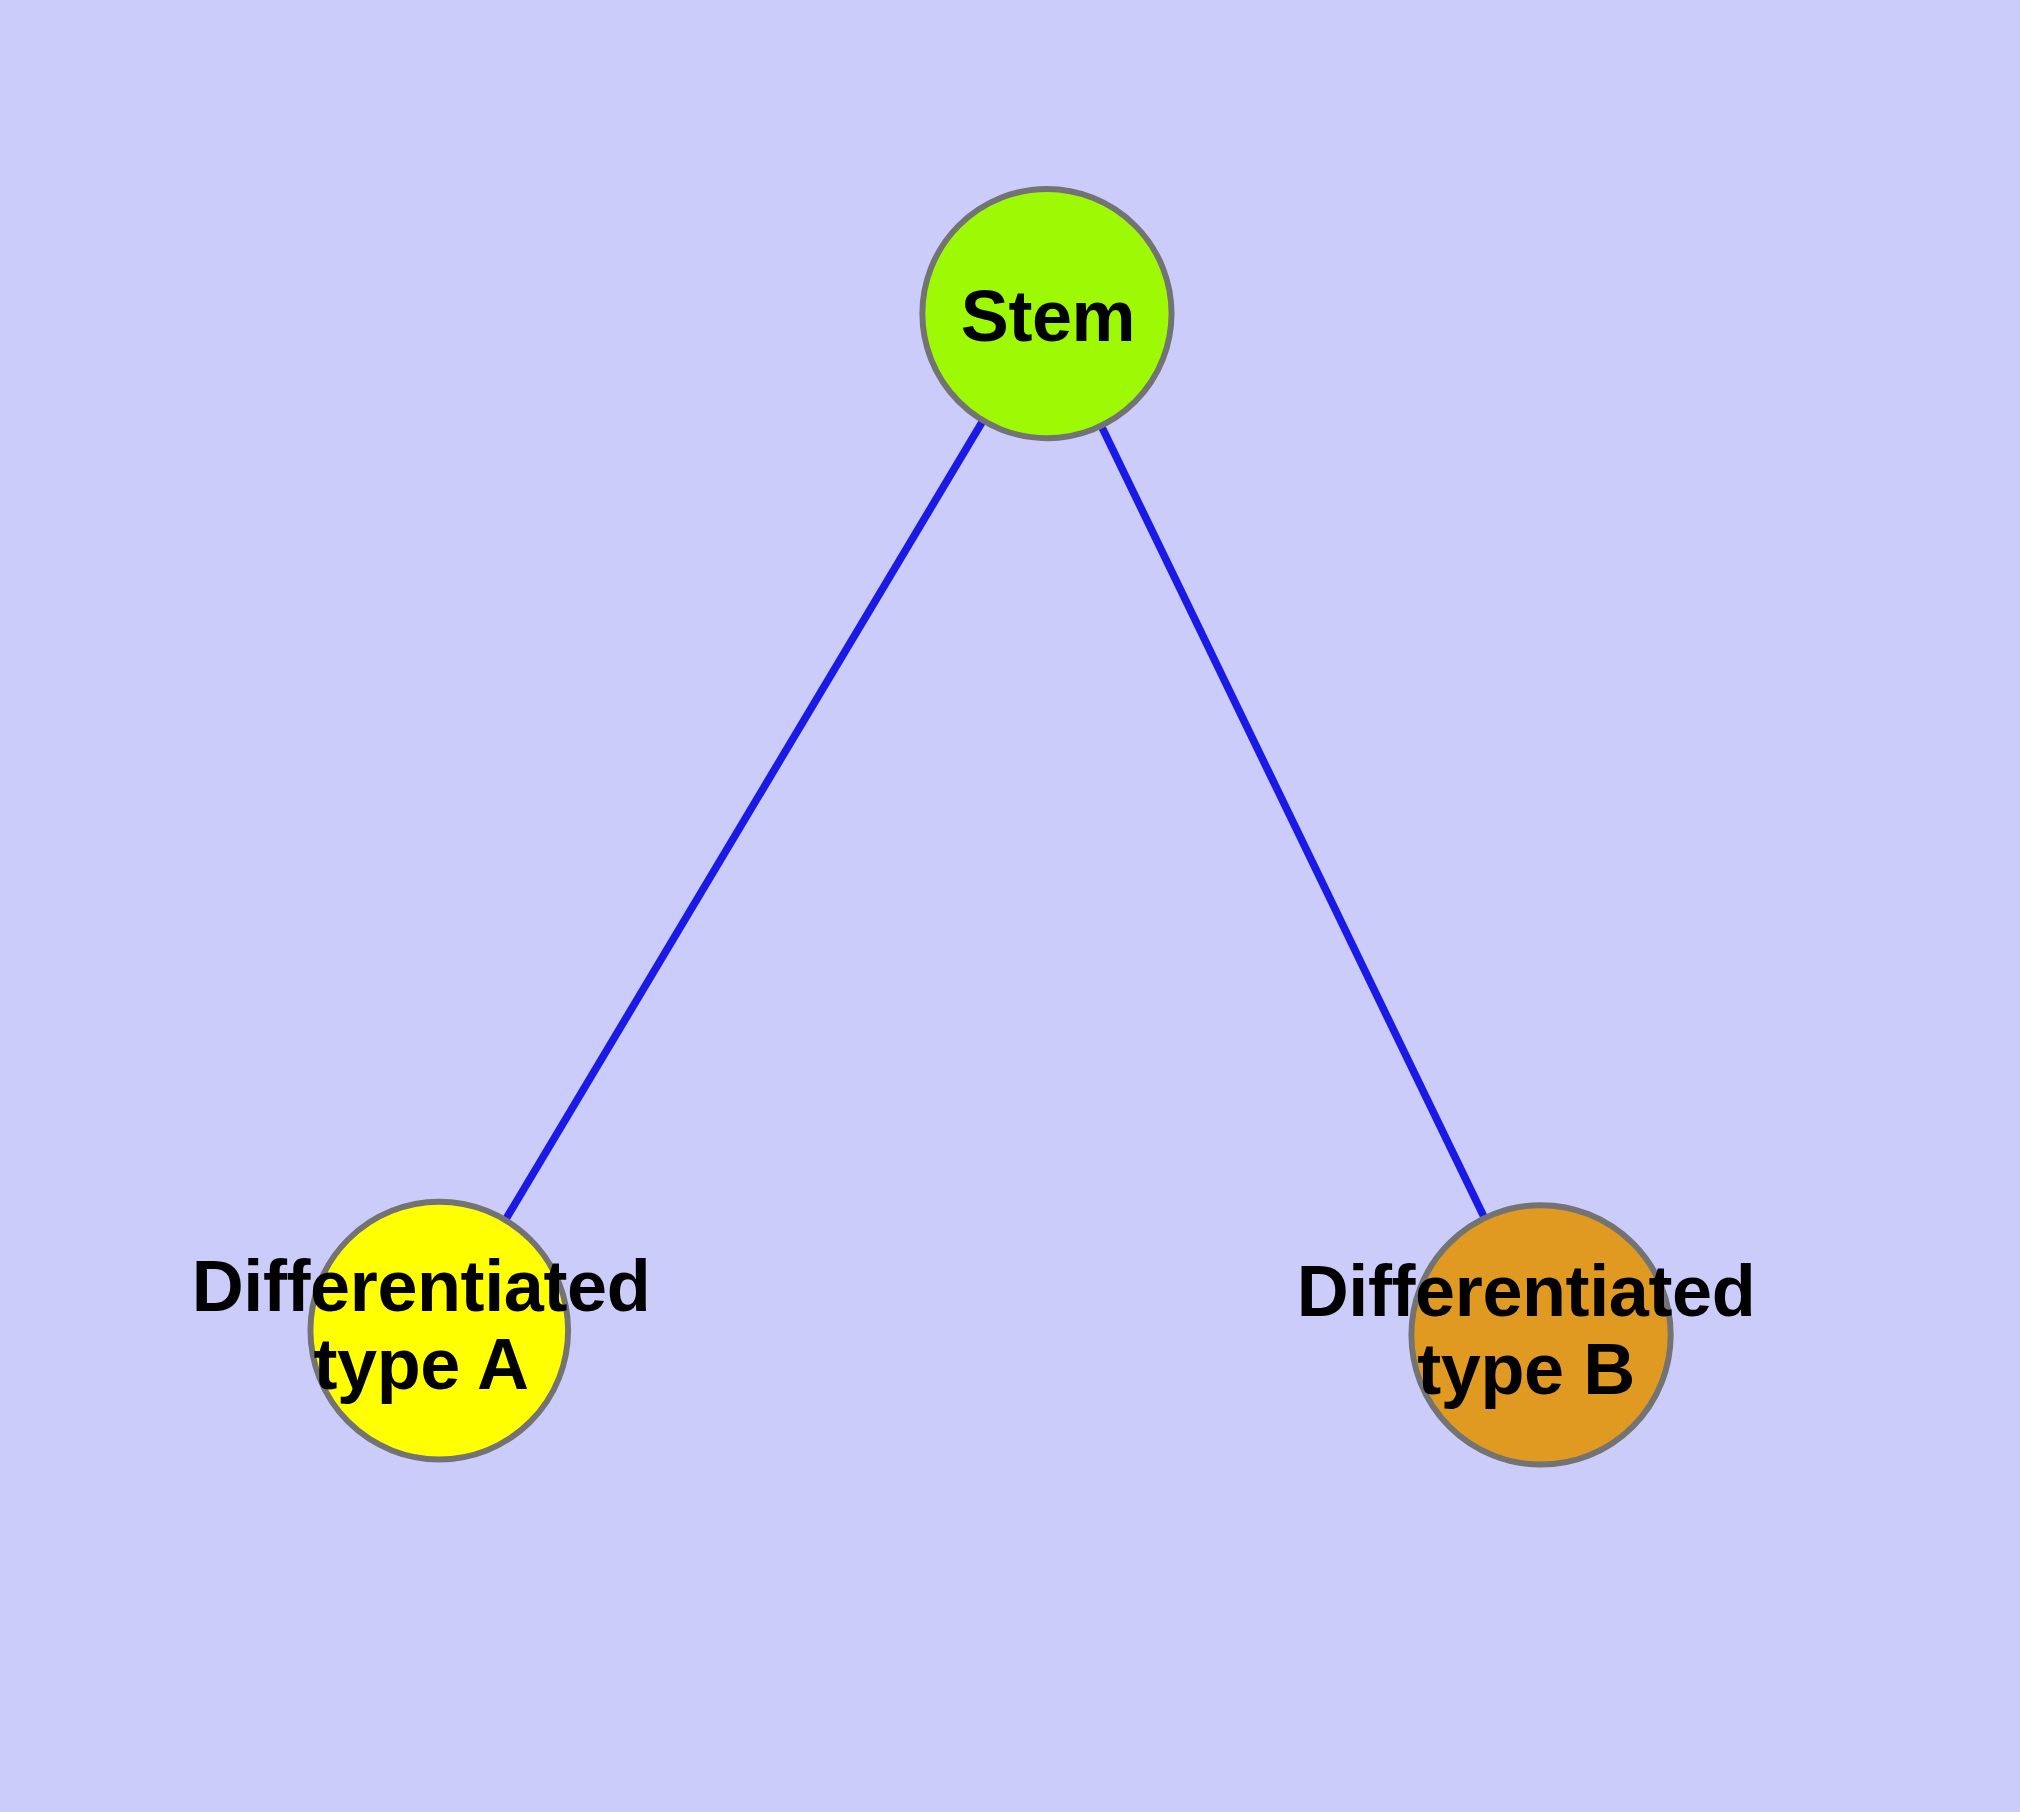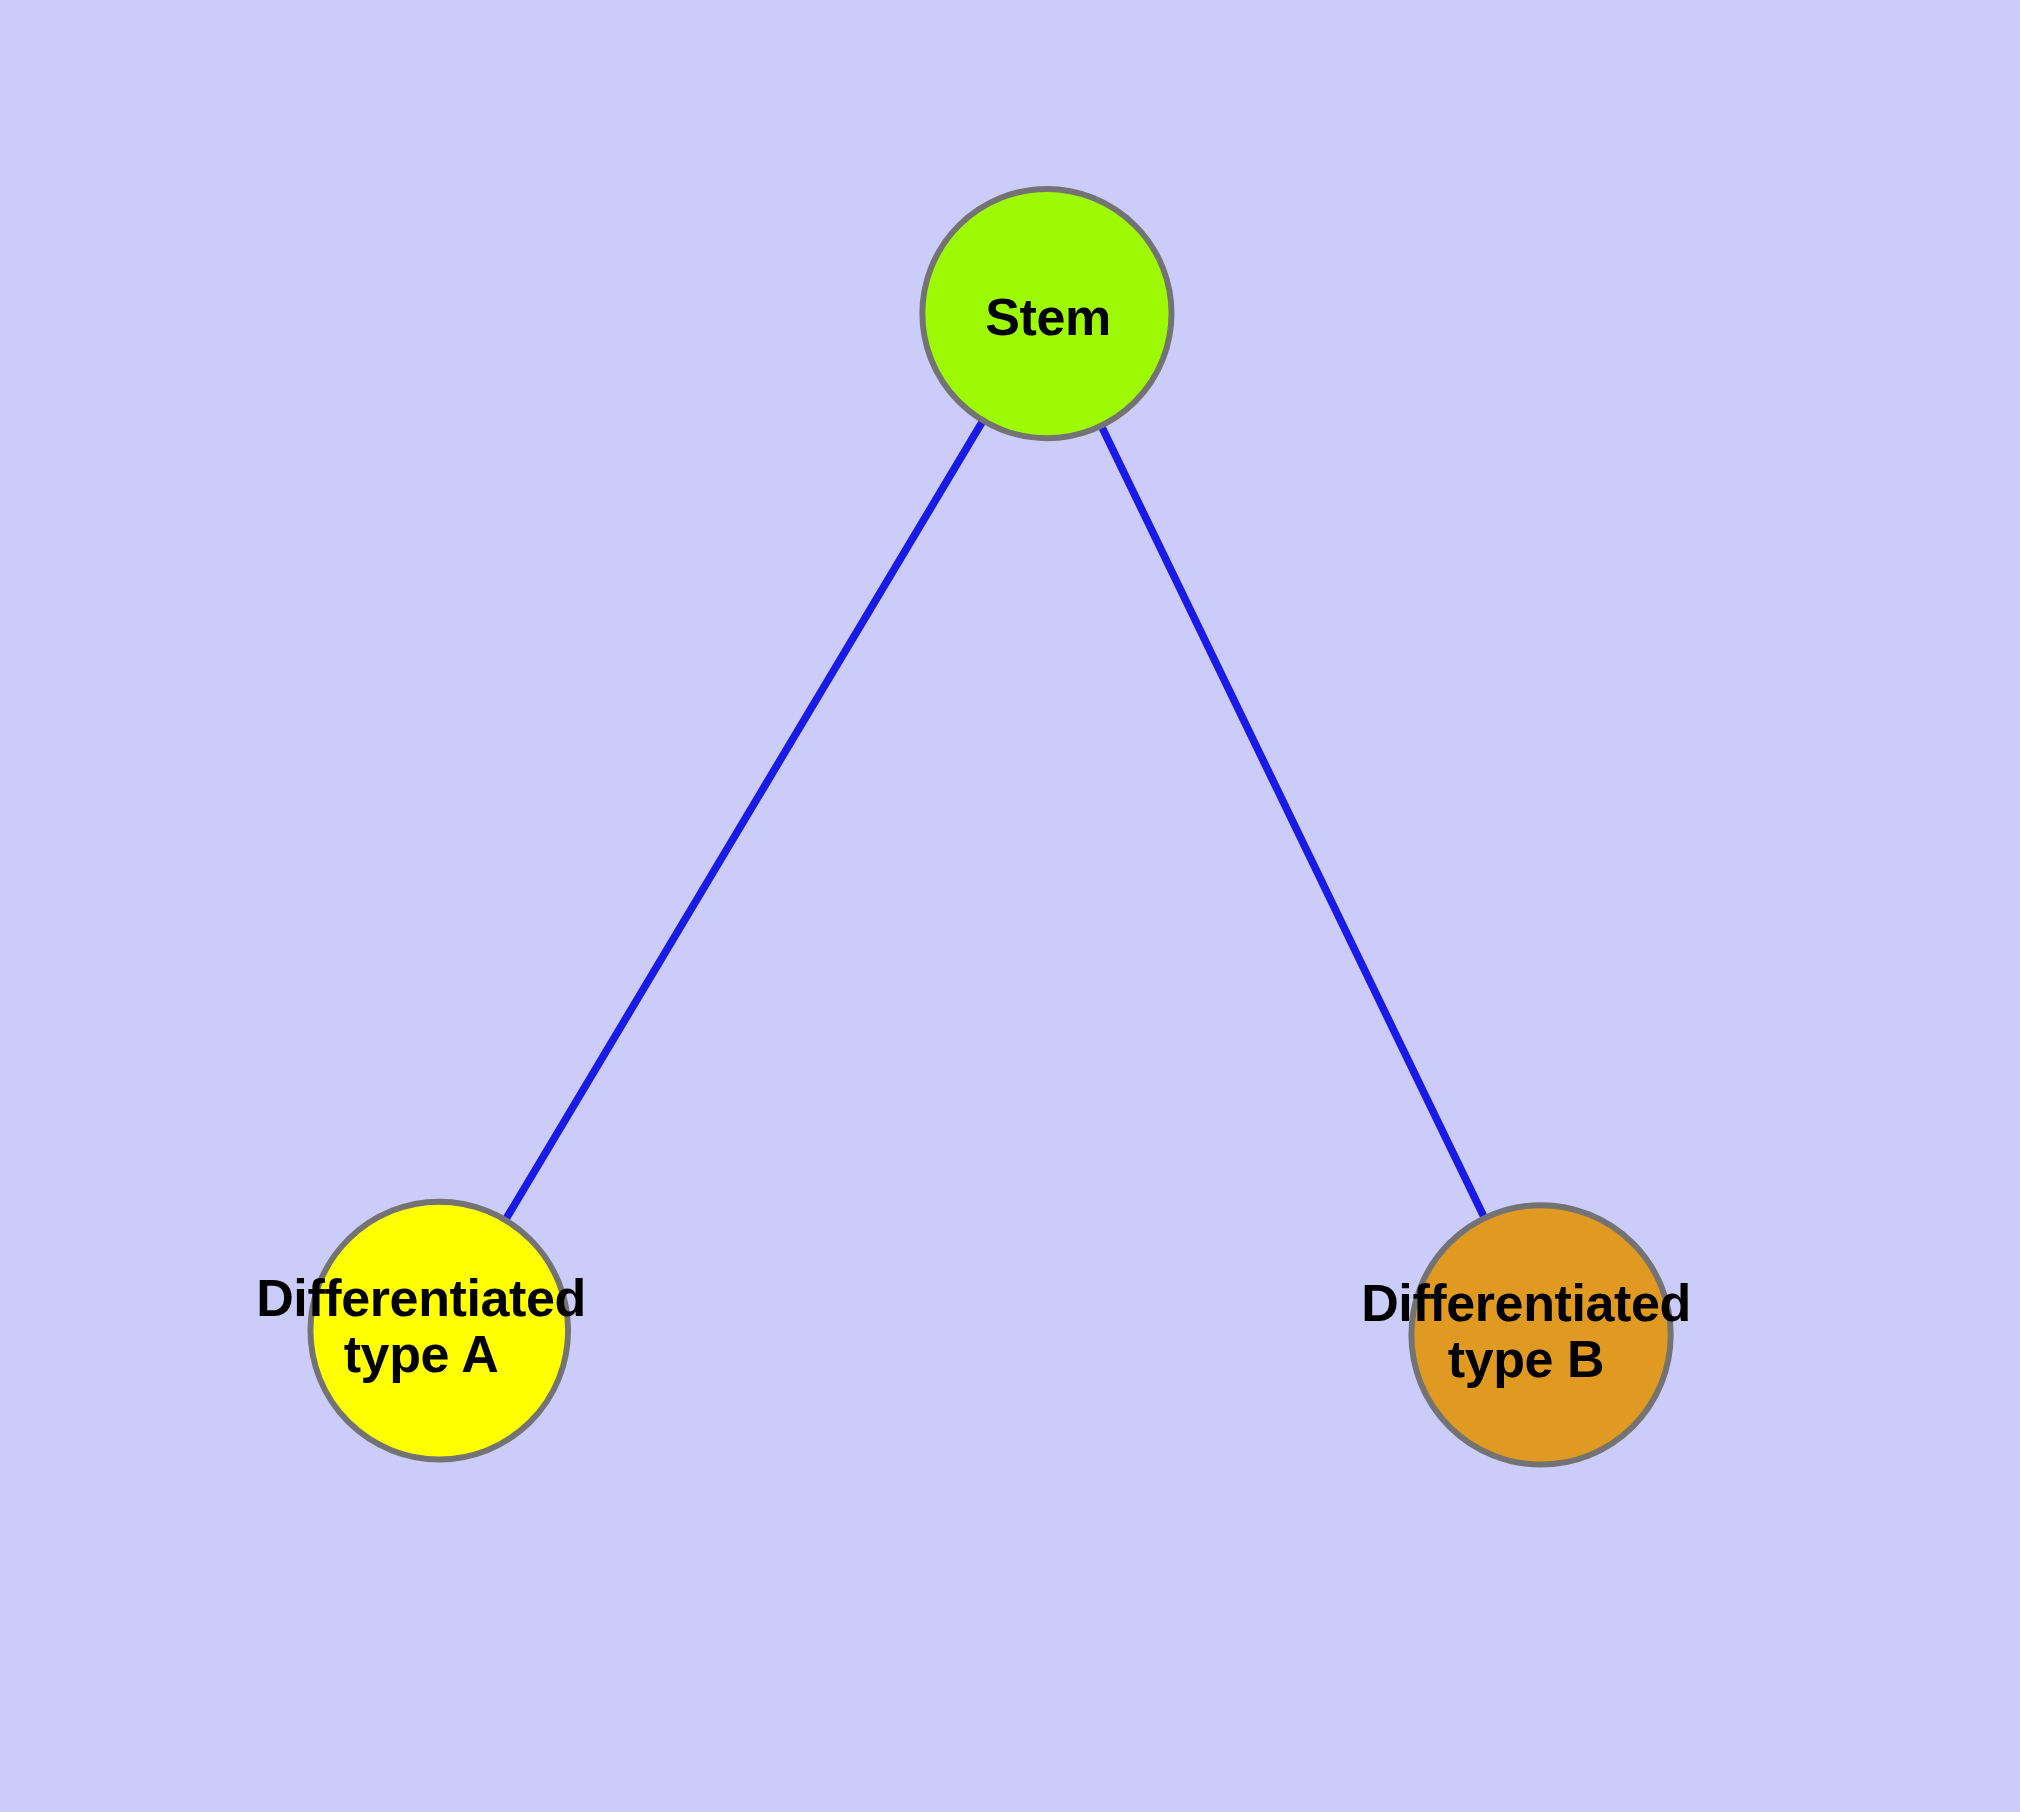--- a/index.html
+++ b/index.html
@@ -22,21 +22,21 @@
     top: 0;
     width: 2021px;
     height: 1812px;
     display: block;
   }
   .node-label {
     position: absolute;
     color: #000000;
     font-family: "Liberation Sans", "DejaVu Sans", sans-serif;
     font-weight: bold;
-    font-size: 52px;
+    font-size: 72px;
     line-height: 1.08;
     text-align: center;
     white-space: pre;
     transform: translate(-50%, -50%);
     pointer-events: none;
     letter-spacing: -0.4px;
   }
 </style>
 </head>
 <body>

